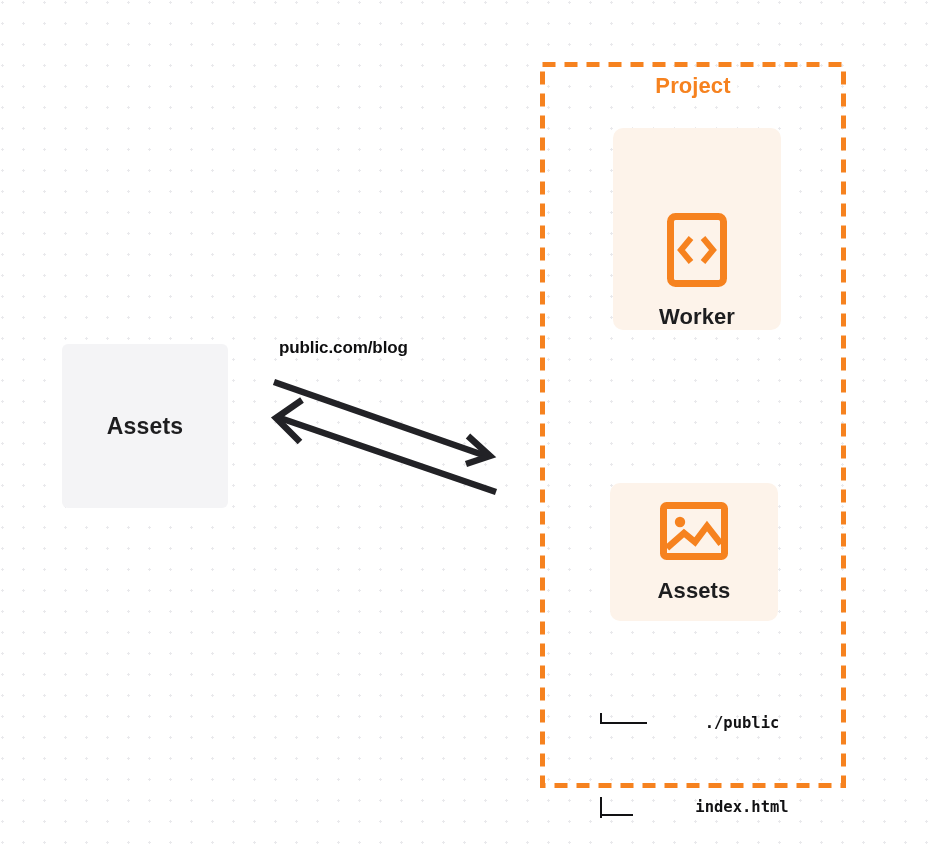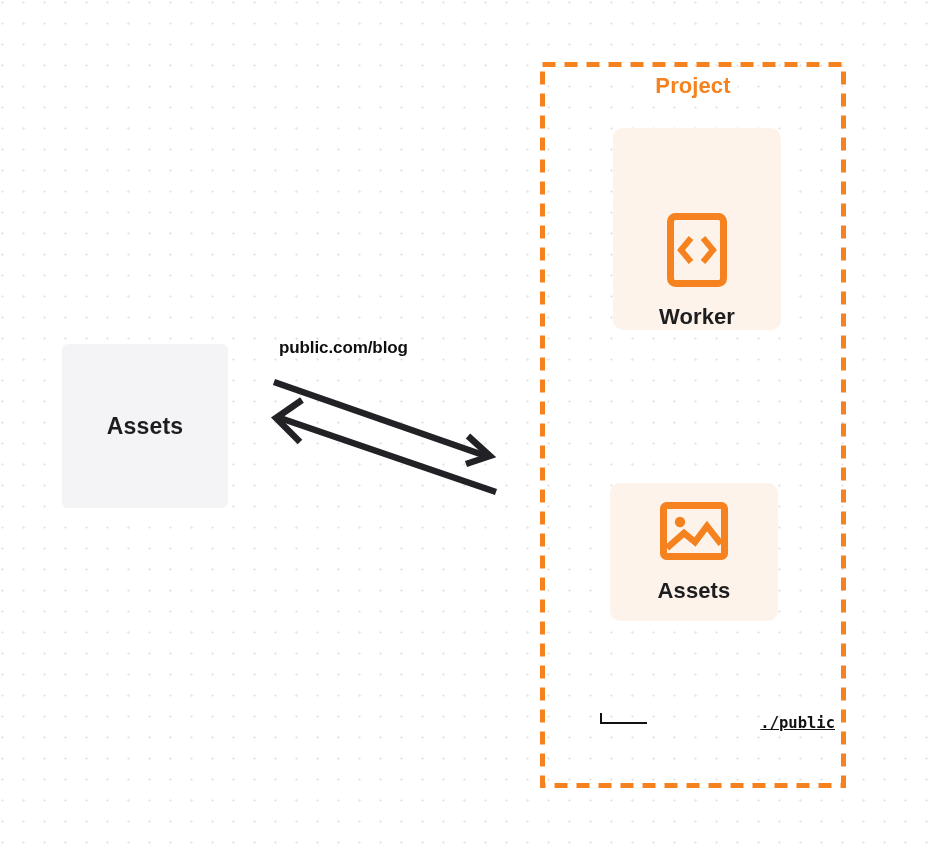--- a/index.html
+++ b/index.html
@@ -151,23 +151,22 @@
     position: relative;
   }
   .tree-glyph {
     position: relative;
     width: 62px;
     flex: 0 0 62px;
     height: 21px;
   }
   .tree-name {
     flex: 1 1 auto;
-    text-align: right;
+    text-align: center;
     padding-right: 2px;
-    text-decoration: underline;
   }
 
   
   .tg-vert {
     position: absolute;
     left: 13px;
     top: 0;
     width: 0;
     height: 21px;
     border-left: 2.5px solid #121214;
@@ -256,20 +255,27 @@
     <div class="file-tree">
 
       <div class="tree-row">
         <span class="tree-glyph">
           <span class="tg-vert-half"></span>
           <span class="tg-horz-long"></span>
         </span>
         <span class="tree-name">./public</span>
       </div>
 
+      <div class="tree-row">
+        <span class="tree-glyph">
+          <span class="tg-vert"></span>
+          <span class="tg-underscore"></span>
+        </span>
+        <span class="tree-name">index.html</span>
+      </div>
 
       
 
       
 
     </div>
 
   </div>
 </div>
 

